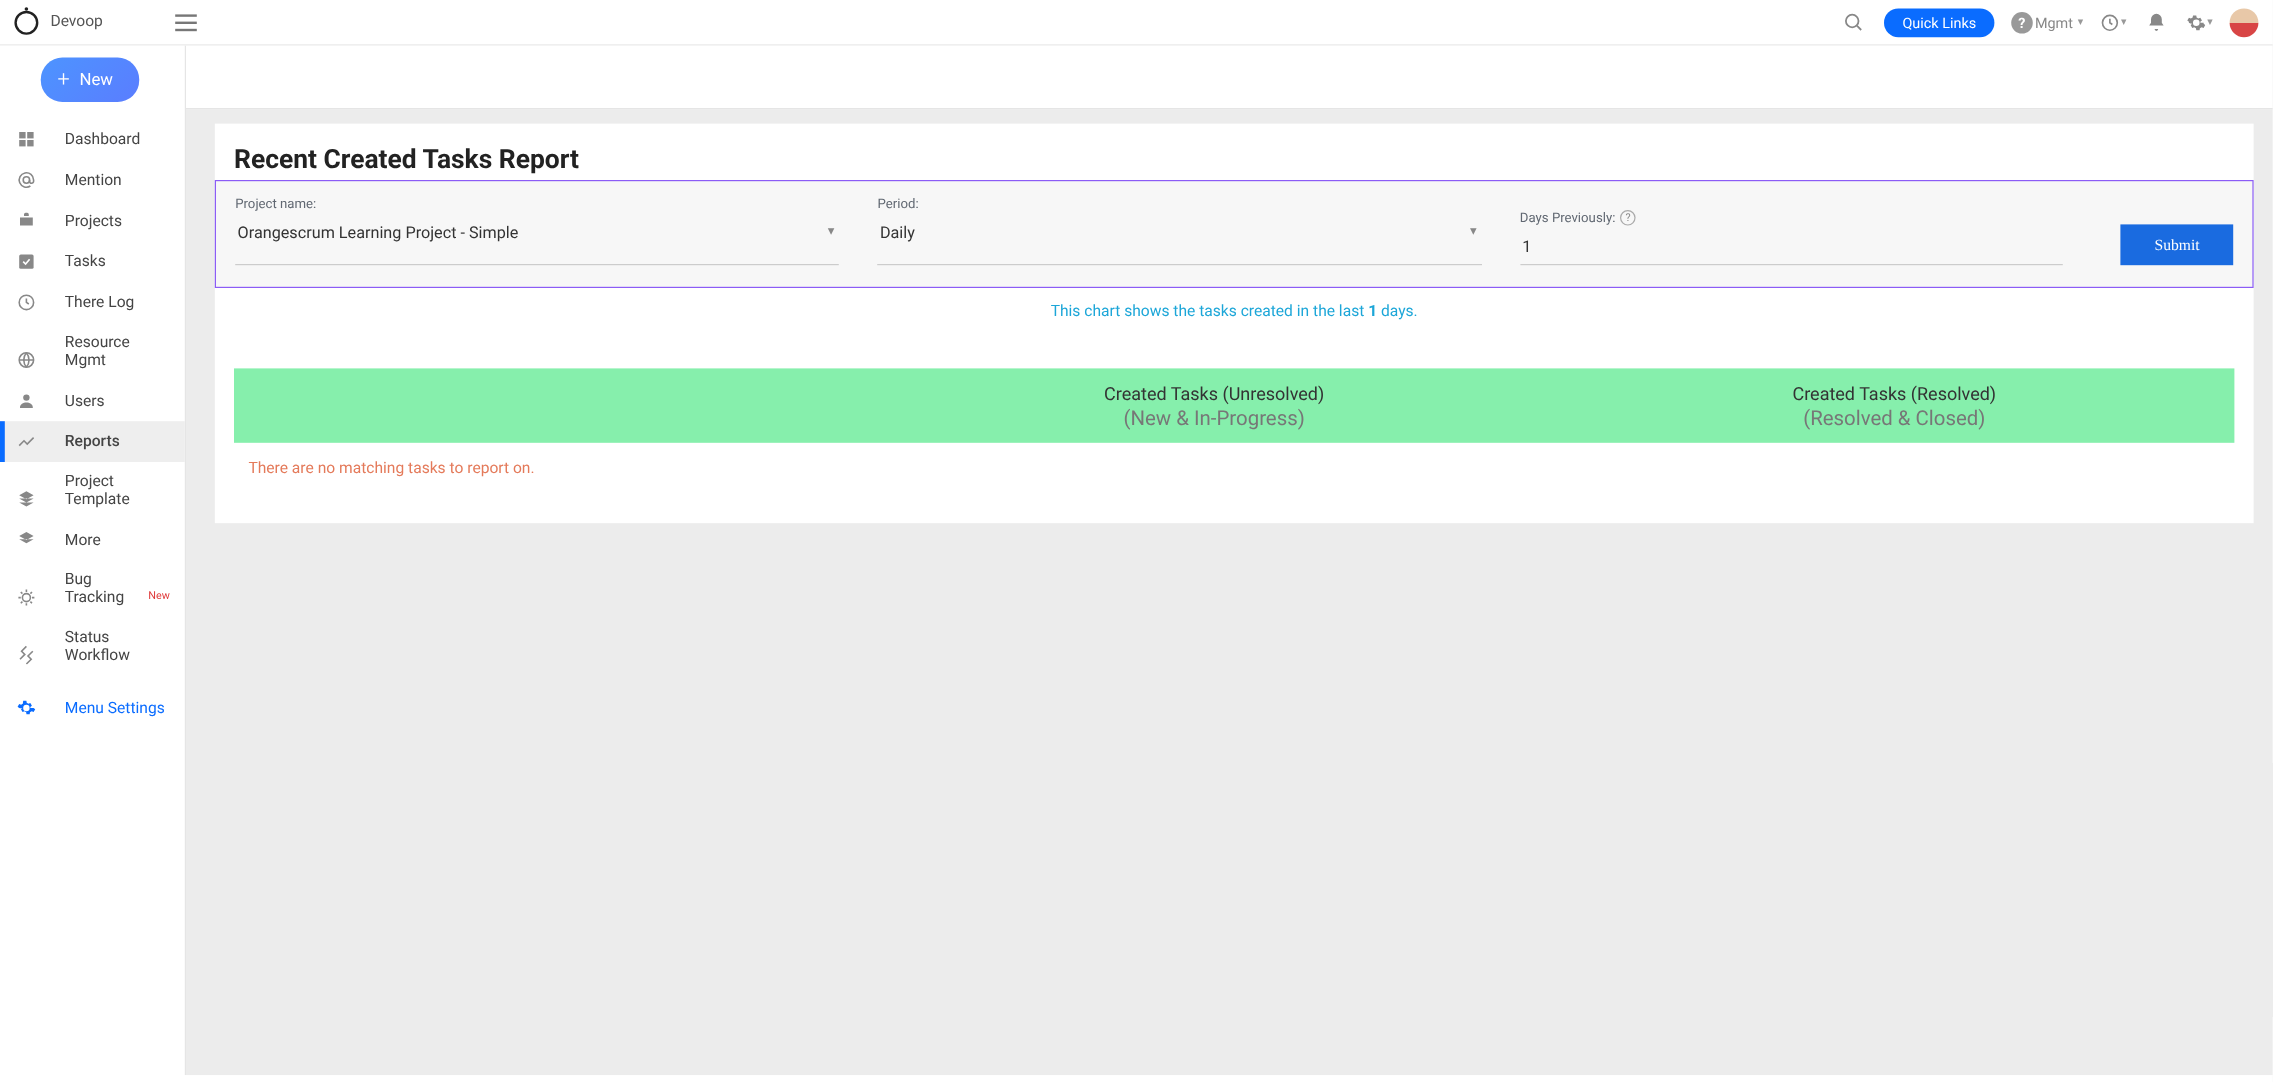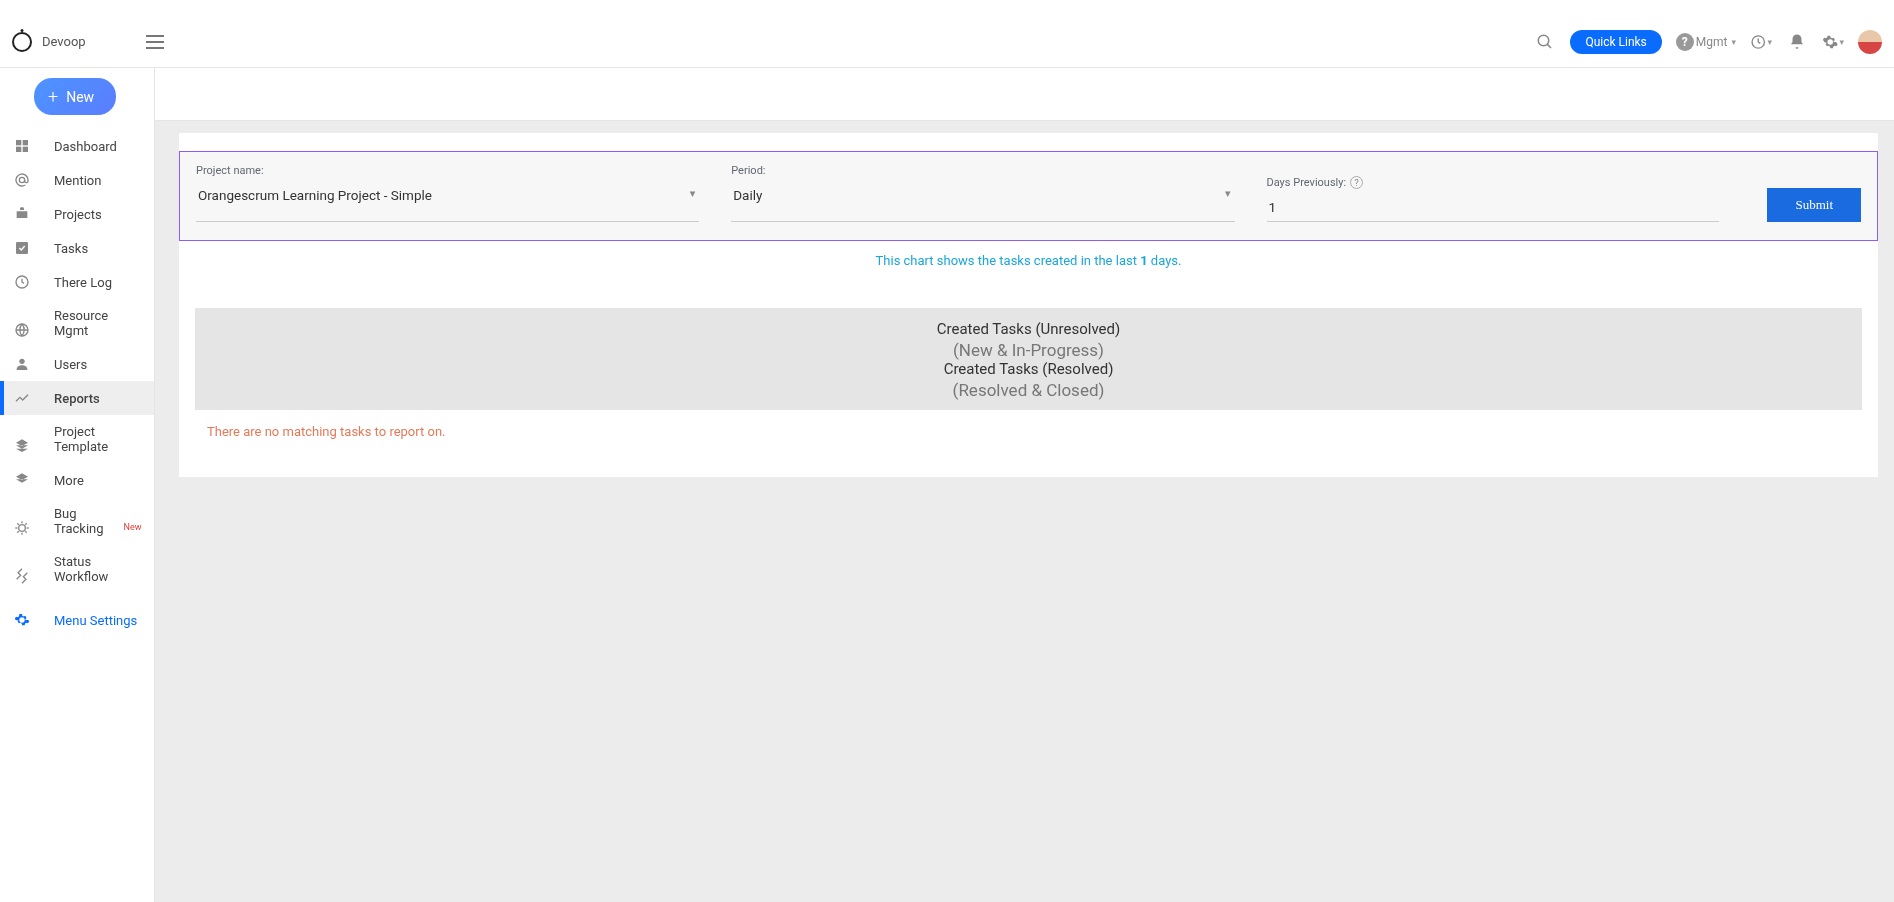--- a/index.html
+++ b/index.html
@@ -1,19 +1,19 @@
 <!DOCTYPE html>
 <html><head>
   <meta charset="utf-8">
   <style>
     * { margin: 0; padding: 0; box-sizing: border-box; font-family: -apple-system, BlinkMacSystemFont, "Segoe UI", Roboto, Helvetica, Arial, sans-serif; }
     body { background: #fff; color: #333; font-size: 14px; }
 
     
-    .header { height: 52px; display: flex; align-items: center; padding: 0 12px; border-bottom: 1px solid #e5e5e5; margin-top: 16px; }
+    .header { height: 38px; display: flex; align-items: center; padding: 0 12px; border-bottom: 1px solid #e5e5e5; }
     .header-left { display: flex; align-items: center; gap: 10px; }
     .logo-circle { width: 20px; height: 20px; border: 2.3px solid #222; border-radius: 50%; position: relative; }
     .logo-circle::after { content:''; position:absolute; top:-5px; left:50%; transform:translateX(-50%); width:3px; height:3px; background:#222; border-radius:50%; }
     .brand-text { font-size: 13px; color: #555; }
     .hamburger { margin-left: 50px; cursor: pointer; }
     .hamburger-lines { width: 18px; height: 14px; display: flex; flex-direction: column; justify-content: space-between; }
     .hamburger-lines span { display: block; height: 2px; background: #777; }
 
     .header-right { margin-left: auto; display: flex; align-items: center; gap: 14px; }
     .icon-btn { width: 22px; height: 22px; display: flex; align-items: center; justify-content: center; cursor: pointer; color: #888; }
@@ -58,21 +58,21 @@
     .filter-select-input { width:100%; border:none; border-bottom:1px solid #ccc; background:transparent; padding: 4px 20px 18px 2px; font-size:13.5px; color:#333; outline:none; }
     .filter-select::after { content:'▾'; position:absolute; right:4px; top:4px; color:#888; font-size:11px; pointer-events:none; }
     .filter-text { width:100%; border:none; border-bottom:1px solid #ccc; background:transparent; padding:4px 2px 6px 2px; font-size:13.5px; color:#333; outline:none; }
     .info-ic { width:13px; height:13px; border:1px solid #aaa; border-radius:50%; display:inline-flex; align-items:center; justify-content:center; font-size:9px; color:#888; }
     .submit-btn { background:#1a6be0; color:#fff; border:none; padding: 9px 28px; font-size:13px; cursor:pointer; margin-left:16px;font-family:Liberation Serif, serif; }
 
     .chart-note { text-align:center; font-size:13px; color:#1ca6d8; margin: 12px 0 40px 0; }
     .chart-note b { font-weight:700; }
 
     
-    .tbl-head { display:flex; background:#e5e5e5; padding: 12px 0 10px 0; flex-direction: column; }
+    .tbl-head { display:flex; background:#86efac; padding: 12px 0 10px 0; }
     .tbl-col-left { flex: 0 0 32%; }
     .tbl-col { flex: 0 0 34%; text-align:center; }
     .tbl-title { font-size:15px; color:#333; margin-bottom:2px; }
     .tbl-sub { font-size:17px; color:#777; }
 
     .no-data { font-size:13px; color:#e47a5a; padding: 14px 12px; }
   </style>
 </head>
 <body>
 
@@ -248,20 +248,21 @@
         </span>
       <span>Menu Settings</span>
     </div>
   </div>
 
   <div class="main">
     <div class="topstrip"></div>
     <div class="content-wrap">
       <div class="card">
         <div class="card-inner">
+          <h1 class="page-title">Recent Created Tasks Report</h1>
 
           <div class="filter-panel">
             <div class="filter-row">
               <div class="filter-group">
                 <div class="filter-label">Project name:</div>
                 <div class="filter-select">
                   <input class="filter-select-input" readonly="" value="Orangescrum Learning Project - Simple" style="">
                 </div>
               </div>
               <div class="filter-group">

